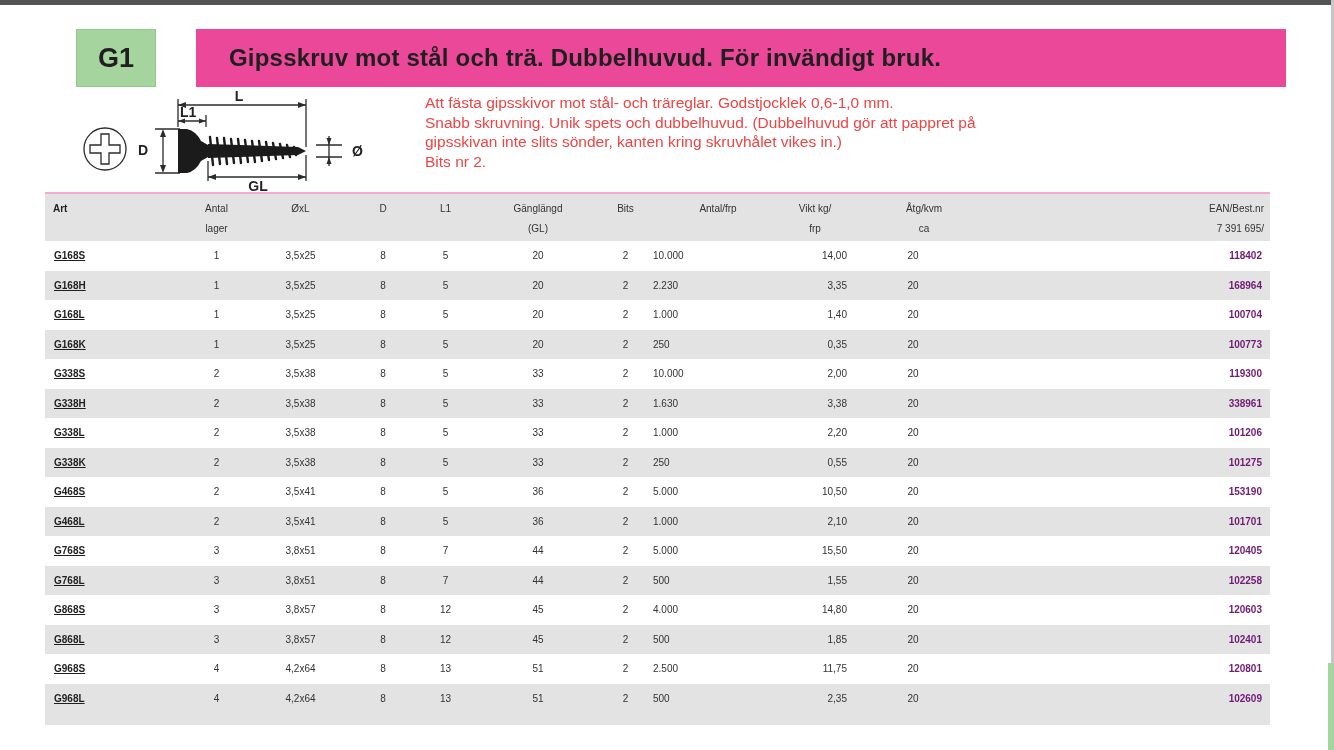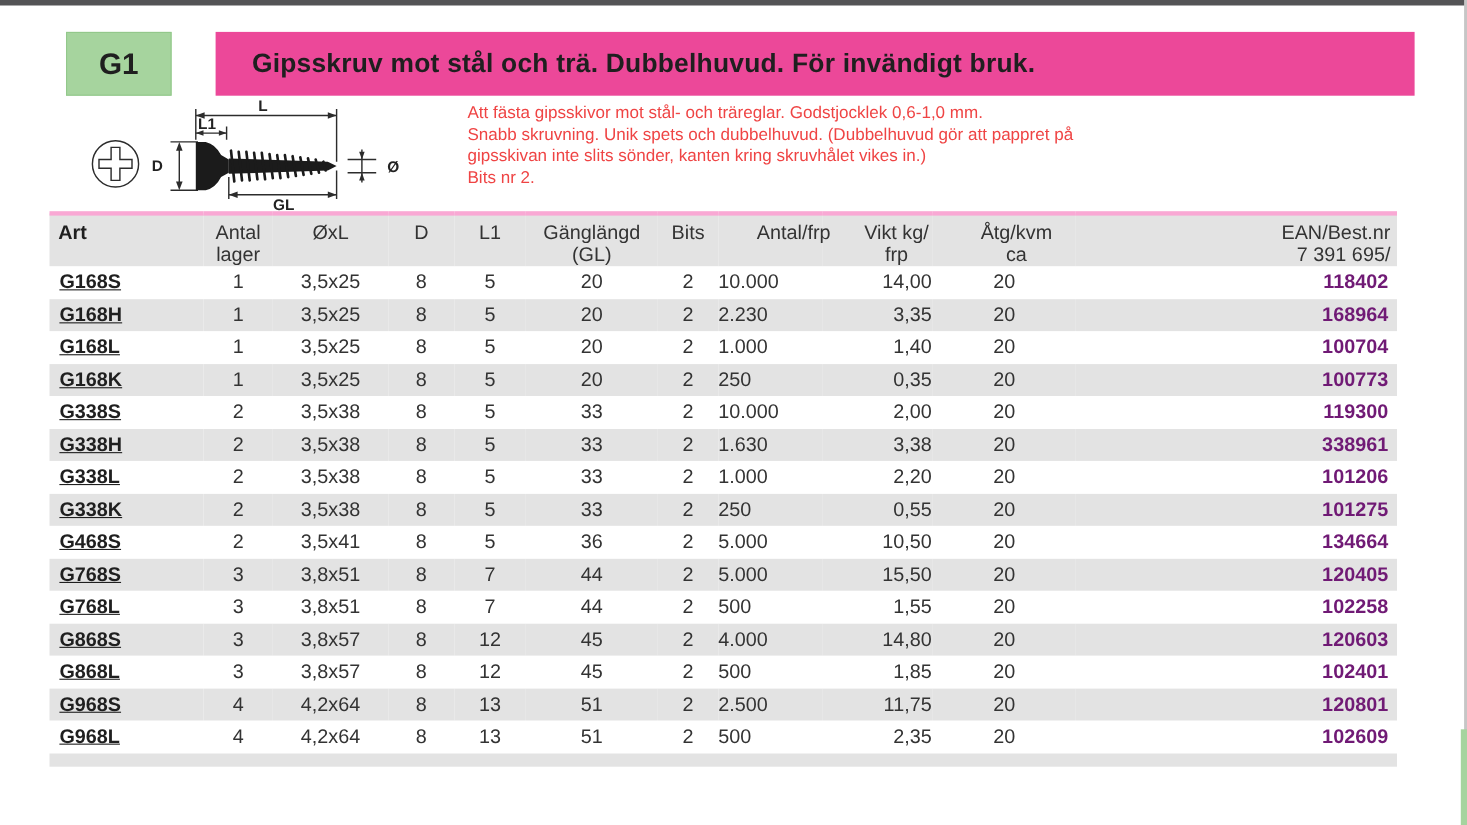--- a/index.html
+++ b/index.html
@@ -6,41 +6,41 @@
   body {
     width:1334px; height:750px; overflow:hidden; position:relative;
     background:#ffffff; font-family:"Liberation Sans", sans-serif; color:#2d2d2d;
   }
   .topbar { height:5px; width:100%; background:#545456; }
   .right-edge-line { position:absolute; top:0; right:0; width:3px; height:750px; background:#c6c6c6; }
   .side-tab { position:absolute; right:0; top:663px; width:6px; height:87px; background:#a6d49e; z-index:3; }
 
   .header-band { display:flex; margin-top:24px; }
   .badge {
-    margin-left:60px; width:96px; height:58px; background:#a6d49e; border:1px solid #93c88b;
+    margin-left:76px; width:80px; height:58px; background:#a6d49e; border:1px solid #93c88b;
     box-sizing:border-box; display:flex; align-items:center; justify-content:center;
     font-size:27px; font-weight:bold; color:#1f1f1f;
   }
   .titlebar {
     margin-left:40px; width:1090px; height:58px; background:#ec4899; box-sizing:border-box;
     display:flex; align-items:center; padding-left:33px;
     font-size:24px; font-weight:bold; color:#1f1f1f; letter-spacing:0.2px;
   }
 
   .intro { display:flex; margin-top:2px; height:103px; }
   .diagram { width:365px; margin-left:58px; flex:0 0 auto; }
   .description {
     margin-left:2px; padding-top:4px; font-size:15.5px; line-height:19.5px;
     white-space:pre-line; color:#ef4444;
   }
 
   .table-wrap { margin-left:45px; width:1225px; }
   table {
     width:100%; border-collapse:collapse; table-layout:fixed;
-    border-top:4px solid #f9a8d4; font-size:18px;
+    border-top:2px solid #f9a8d4; font-size:10px;
   }
   thead tr { background:#e3e3e3; }
   th {
     font-weight:normal; text-align:center; vertical-align:top; box-sizing:border-box;
     padding:5px 0 0 0; height:48px; line-height:20px; white-space:pre-line; color:#333333;
   }
   th.c0 { text-align:left; font-weight:bold; padding-left:8px; color:#1f1f1f; }
   th.c7 { padding-left:35px; }
   th.c8 { padding-left:34px; }
   th.c9 { padding-left:22px; }
@@ -260,21 +260,34 @@
           <td class="c0">G468S</td>
           <td class="c1">2</td>
           <td class="c2">3,5x41</td>
           <td class="c3">8</td>
           <td class="c4">5</td>
           <td class="c5">36</td>
           <td class="c6">2</td>
           <td class="c7">5.000</td>
           <td class="c8">10,50</td>
           <td class="c9">20</td>
-          <td class="c10">134664</td>
+          <td class="c10">153190</td>
+        </tr>
+        <tr>
+          <td class="c0">G468L</td>
+          <td class="c1">2</td>
+          <td class="c2">3,5x41</td>
+          <td class="c3">8</td>
+          <td class="c4">5</td>
+          <td class="c5">36</td>
+          <td class="c6">2</td>
+          <td class="c7">1.000</td>
+          <td class="c8">2,10</td>
+          <td class="c9">20</td>
+          <td class="c10">101701</td>
         </tr>
         <tr>
           <td class="c0">G768S</td>
           <td class="c1">3</td>
           <td class="c2">3,8x51</td>
           <td class="c3">8</td>
           <td class="c4">7</td>
           <td class="c5">44</td>
           <td class="c6">2</td>
           <td class="c7">5.000</td>

